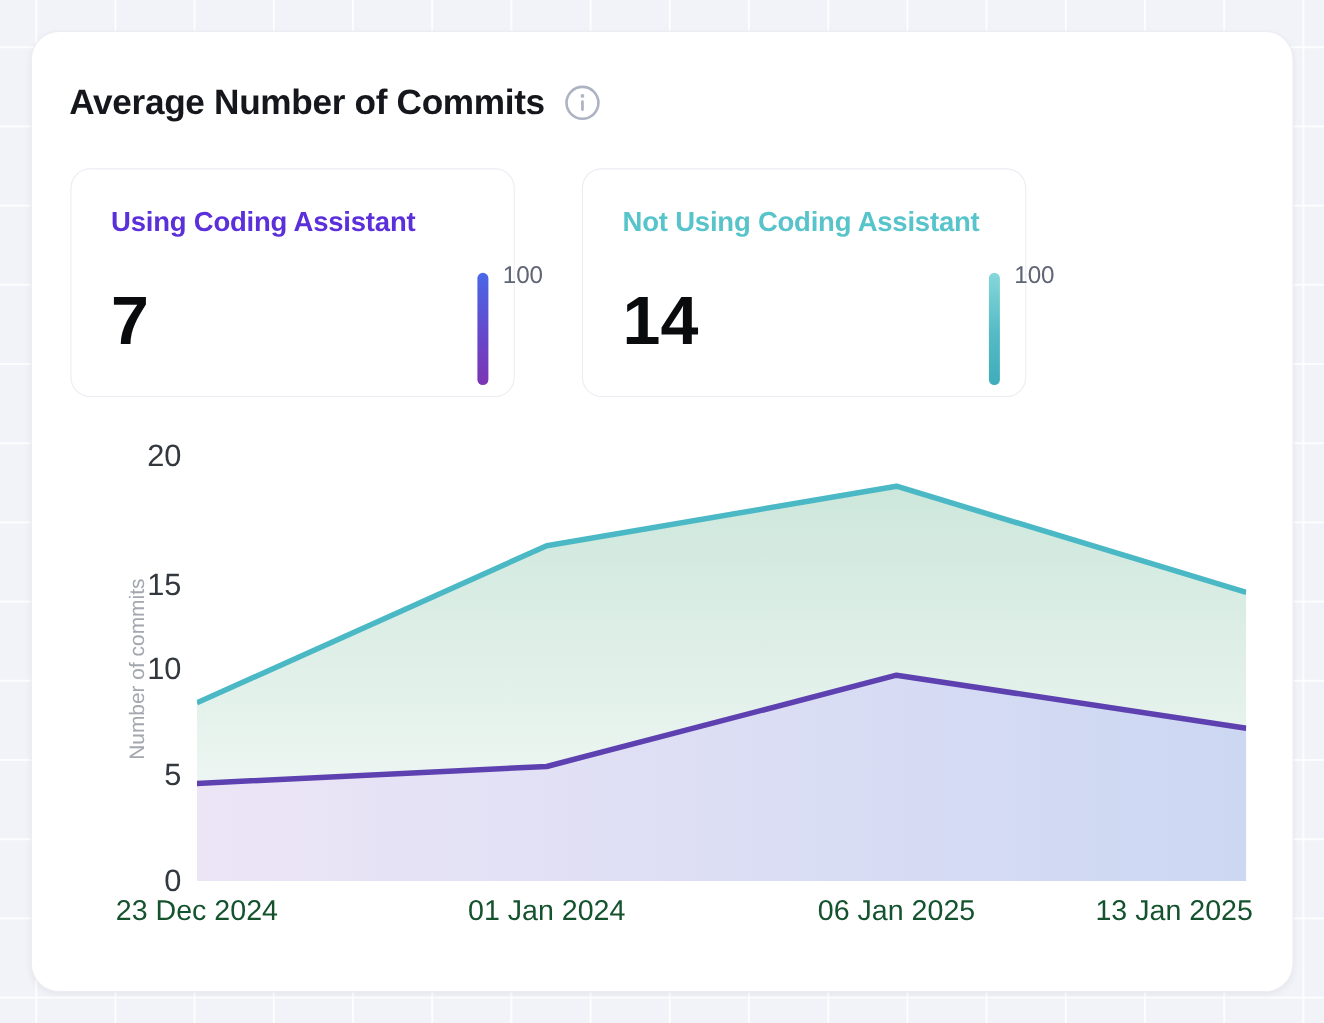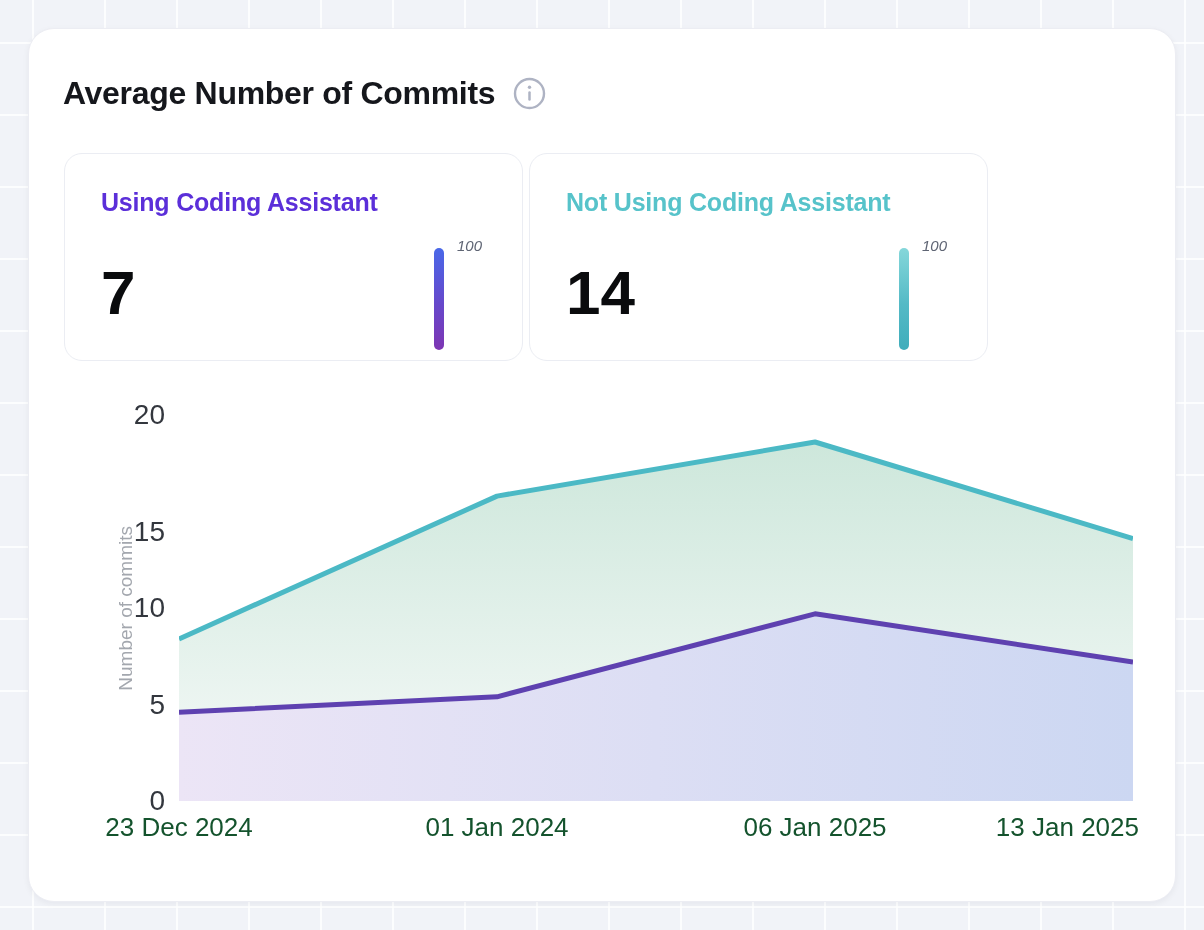--- a/index.html
+++ b/index.html
@@ -22,33 +22,33 @@
   }
   .card-header {
     position:absolute; left:34px; top:46px;
     display:flex; align-items:center; gap:18px;
   }
   .card-title {
     font-size:32px; font-weight:700; color:#15171c; letter-spacing:-.3px;
   }
   .info-icon { width:33px; height:33px; display:block; }
   .stat-card {
-    position:absolute; top:124px; height:208px; width:459px;
+    position:absolute; top:124px; height:208px; width:404px;
     background:#ffffff; border:1px solid #ebedf3; border-radius:18px;
   }
   .stat-card.first { left:35px; }
   .stat-card.second { left:500px;padding-left:23px; }
   .stat-title { position:absolute; left:36px; top:34px; font-size:25px; font-weight:700; letter-spacing:-.2px; }
   .accent-purple { color:#5b2fd9; }
   .accent-teal { color:#57c3ca; }
   .stat-value { position:absolute; left:36px; top:108px; font-size:62px; font-weight:700; color:#0a0b0d; line-height:1; }
   .stat-bar { position:absolute; left:369px; top:94px; width:10px; height:102px; border-radius:6px; }
   .bar-purple { background:linear-gradient(180deg,#4968e8 0%,#6648cb 55%,#7d35b3 100%); }
   .bar-teal { background:linear-gradient(180deg,#85d7da 0%,#54bac6 55%,#3fadbb 100%); }
-  .stat-scale { position:absolute; left:392px; top:83px; font-size:15px; color:#5f6574;font-style:italic; }
+  .stat-scale { position:absolute; left:392px; top:83px; font-size:22px; color:#5f6574; }
   
   .chart { position:absolute; inset:0; }
   .plot-svg { position:absolute; left:150px; top:386px; width:954px; height:386px; display:block; }
   .y-tick { position:absolute; left:0; width:136px; text-align:right; transform:translateY(-50%);
             font-size:28px; color:#33373e; }
   .x-label { position:absolute; top:783px; font-size:26px; color:#14532d; white-space:nowrap; }
   .y-axis-title { position:absolute; left:84px; top:386px; height:386px; width:26px;
                   display:flex; align-items:center; justify-content:center; }
   .y-axis-title span { writing-mode:vertical-rl; transform:rotate(180deg);
                        font-size:19px; color:#a3a7ae; white-space:nowrap; }

